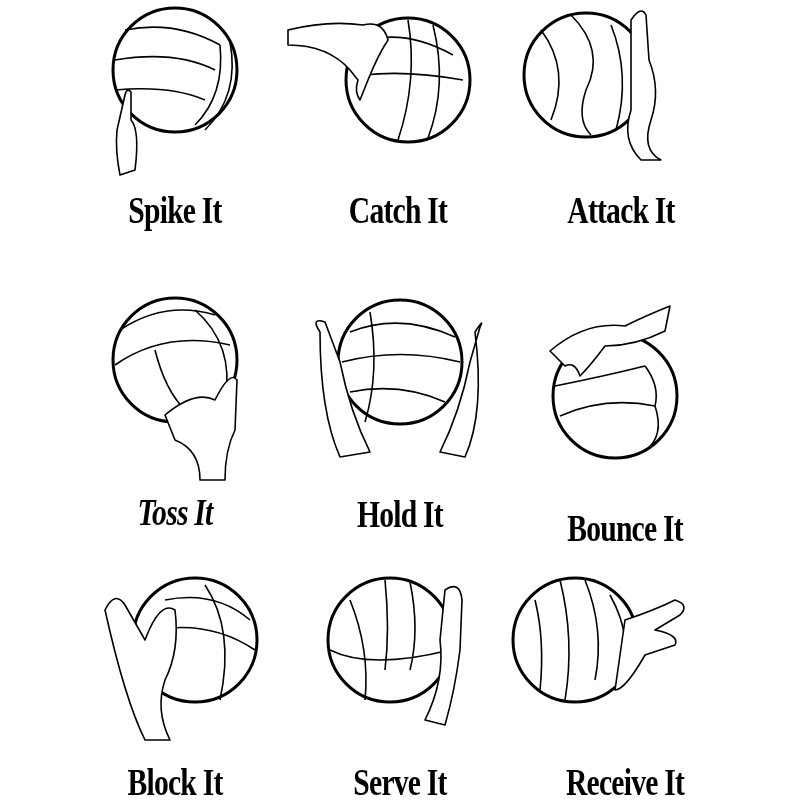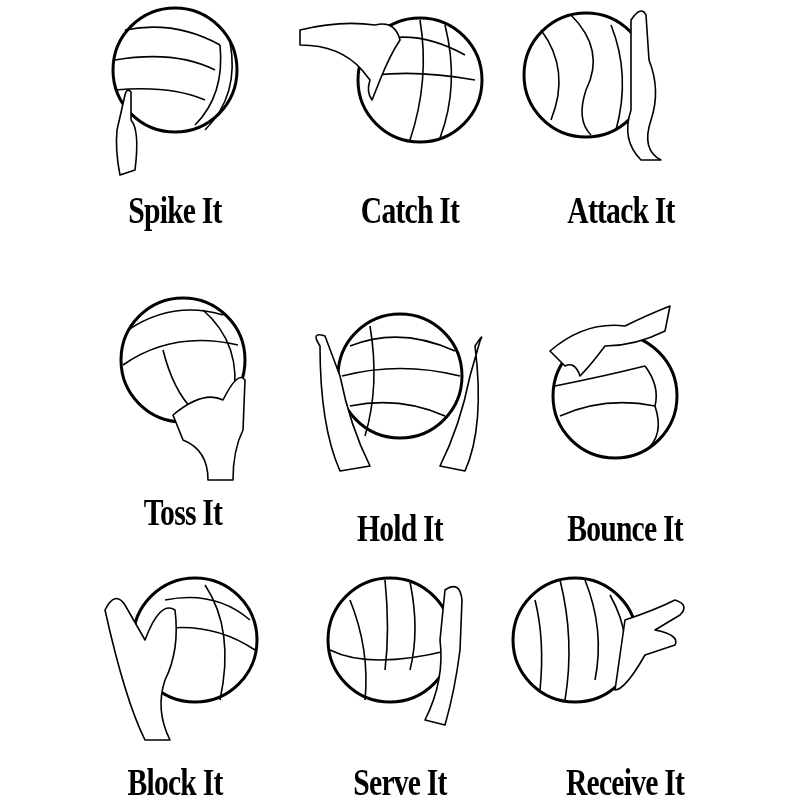--- a/index.html
+++ b/index.html
@@ -24,21 +24,21 @@
     <path class="seam" d="M80 30 Q130 20 175 45"></path>
     <path class="seam" d="M70 60 Q130 50 170 70"></path>
     <path class="seam" d="M70 90 Q125 85 160 100"></path>
     <path class="seam" d="M175 45 Q180 95 150 125"></path>
     <path class="seam" d="M185 42 Q195 95 160 130"></path>
     <path class="hand" d="M80 95 Q82 87 86 92 L86 120 Q95 130 90 170 L75 175 Q70 150 72 130 Z"></path>
   </svg>
   <div class="label" style="top:188px;">Spike It</div>
 </div>
 
-<div class="cell" style="left:280px;top:0px;">
+<div class="cell" style="left:268px;top:0px;">
   <svg class="art" viewBox="0 0 260 200">
     <circle class="ball" cx="140" cy="80" r="62"></circle>
     <path class="seam" d="M100 40 Q140 30 185 55"></path>
     <path class="seam" d="M95 75 Q140 70 195 80"></path>
     <path class="seam" d="M140 20 Q150 80 130 140"></path>
     <path class="seam" d="M165 25 Q180 85 160 138"></path>
     <path class="hand" d="M20 30 Q60 20 95 25 Q115 20 120 40 Q110 55 100 80 L92 100 Q86 92 90 80 L82 70 Q60 45 20 45 Z"></path>
   </svg>
   <div class="label" style="top:188px;">Catch It</div>
 </div>
@@ -47,33 +47,33 @@
   <svg class="art" viewBox="0 0 260 200">
     <circle class="ball" cx="95" cy="75" r="62"></circle>
     <path class="seam" d="M50 30 Q80 70 60 120"></path>
     <path class="seam" d="M80 15 Q115 50 95 90 Q85 120 100 135"></path>
     <path class="seam" d="M120 25 Q140 75 125 130"></path>
     <path class="hand" d="M140 20 Q150 5 155 15 L158 60 Q170 90 160 120 Q150 150 170 160 L150 160 Q130 140 140 110 Z"></path>
   </svg>
   <div class="label" style="top:188px;">Attack It</div>
 </div>
 
-<div class="cell" style="left:53px;top:290px;">
+<div class="cell" style="left:45px;top:290px;font-style:italic;">
   <svg class="art" viewBox="0 0 260 200">
     <circle class="ball" cx="130" cy="70" r="62"></circle>
     <path class="seam" d="M75 40 Q120 10 170 25"></path>
     <path class="seam" d="M70 75 Q120 40 185 55"></path>
     <path class="seam" d="M110 60 Q120 100 140 120"></path>
     <path class="seam" d="M150 20 Q190 55 180 110"></path>
     <path class="hand" d="M120 125 Q150 100 170 110 Q185 80 192 90 L190 140 Q180 160 180 190 L155 190 Q155 160 130 150 Z"></path>
   </svg>
   <div class="label" style="top:200px;">Toss It</div>
 </div>
 
-<div class="cell" style="left:270px;top:306px;">
+<div class="cell" style="left:270px;top:292px;">
   <svg class="art" viewBox="0 0 260 200">
     <circle class="ball" cx="130" cy="70" r="62"></circle>
     <path class="seam" d="M80 40 Q130 20 185 45"></path>
     <path class="seam" d="M72 70 Q130 55 190 70"></path>
     <path class="seam" d="M80 100 Q130 90 175 110"></path>
     <path class="seam" d="M100 20 Q110 80 95 130"></path>
     <path class="hand" d="M50 40 Q40 25 55 30 L70 70 Q80 120 100 160 L70 165 Q50 120 50 40 Z"></path>
     <path class="hand" d="M205 40 Q215 25 210 35 L200 70 Q190 120 170 160 L195 165 Q215 120 205 40 Z"></path>
   </svg>
   <div class="label" style="top:200px;">Hold It</div>

